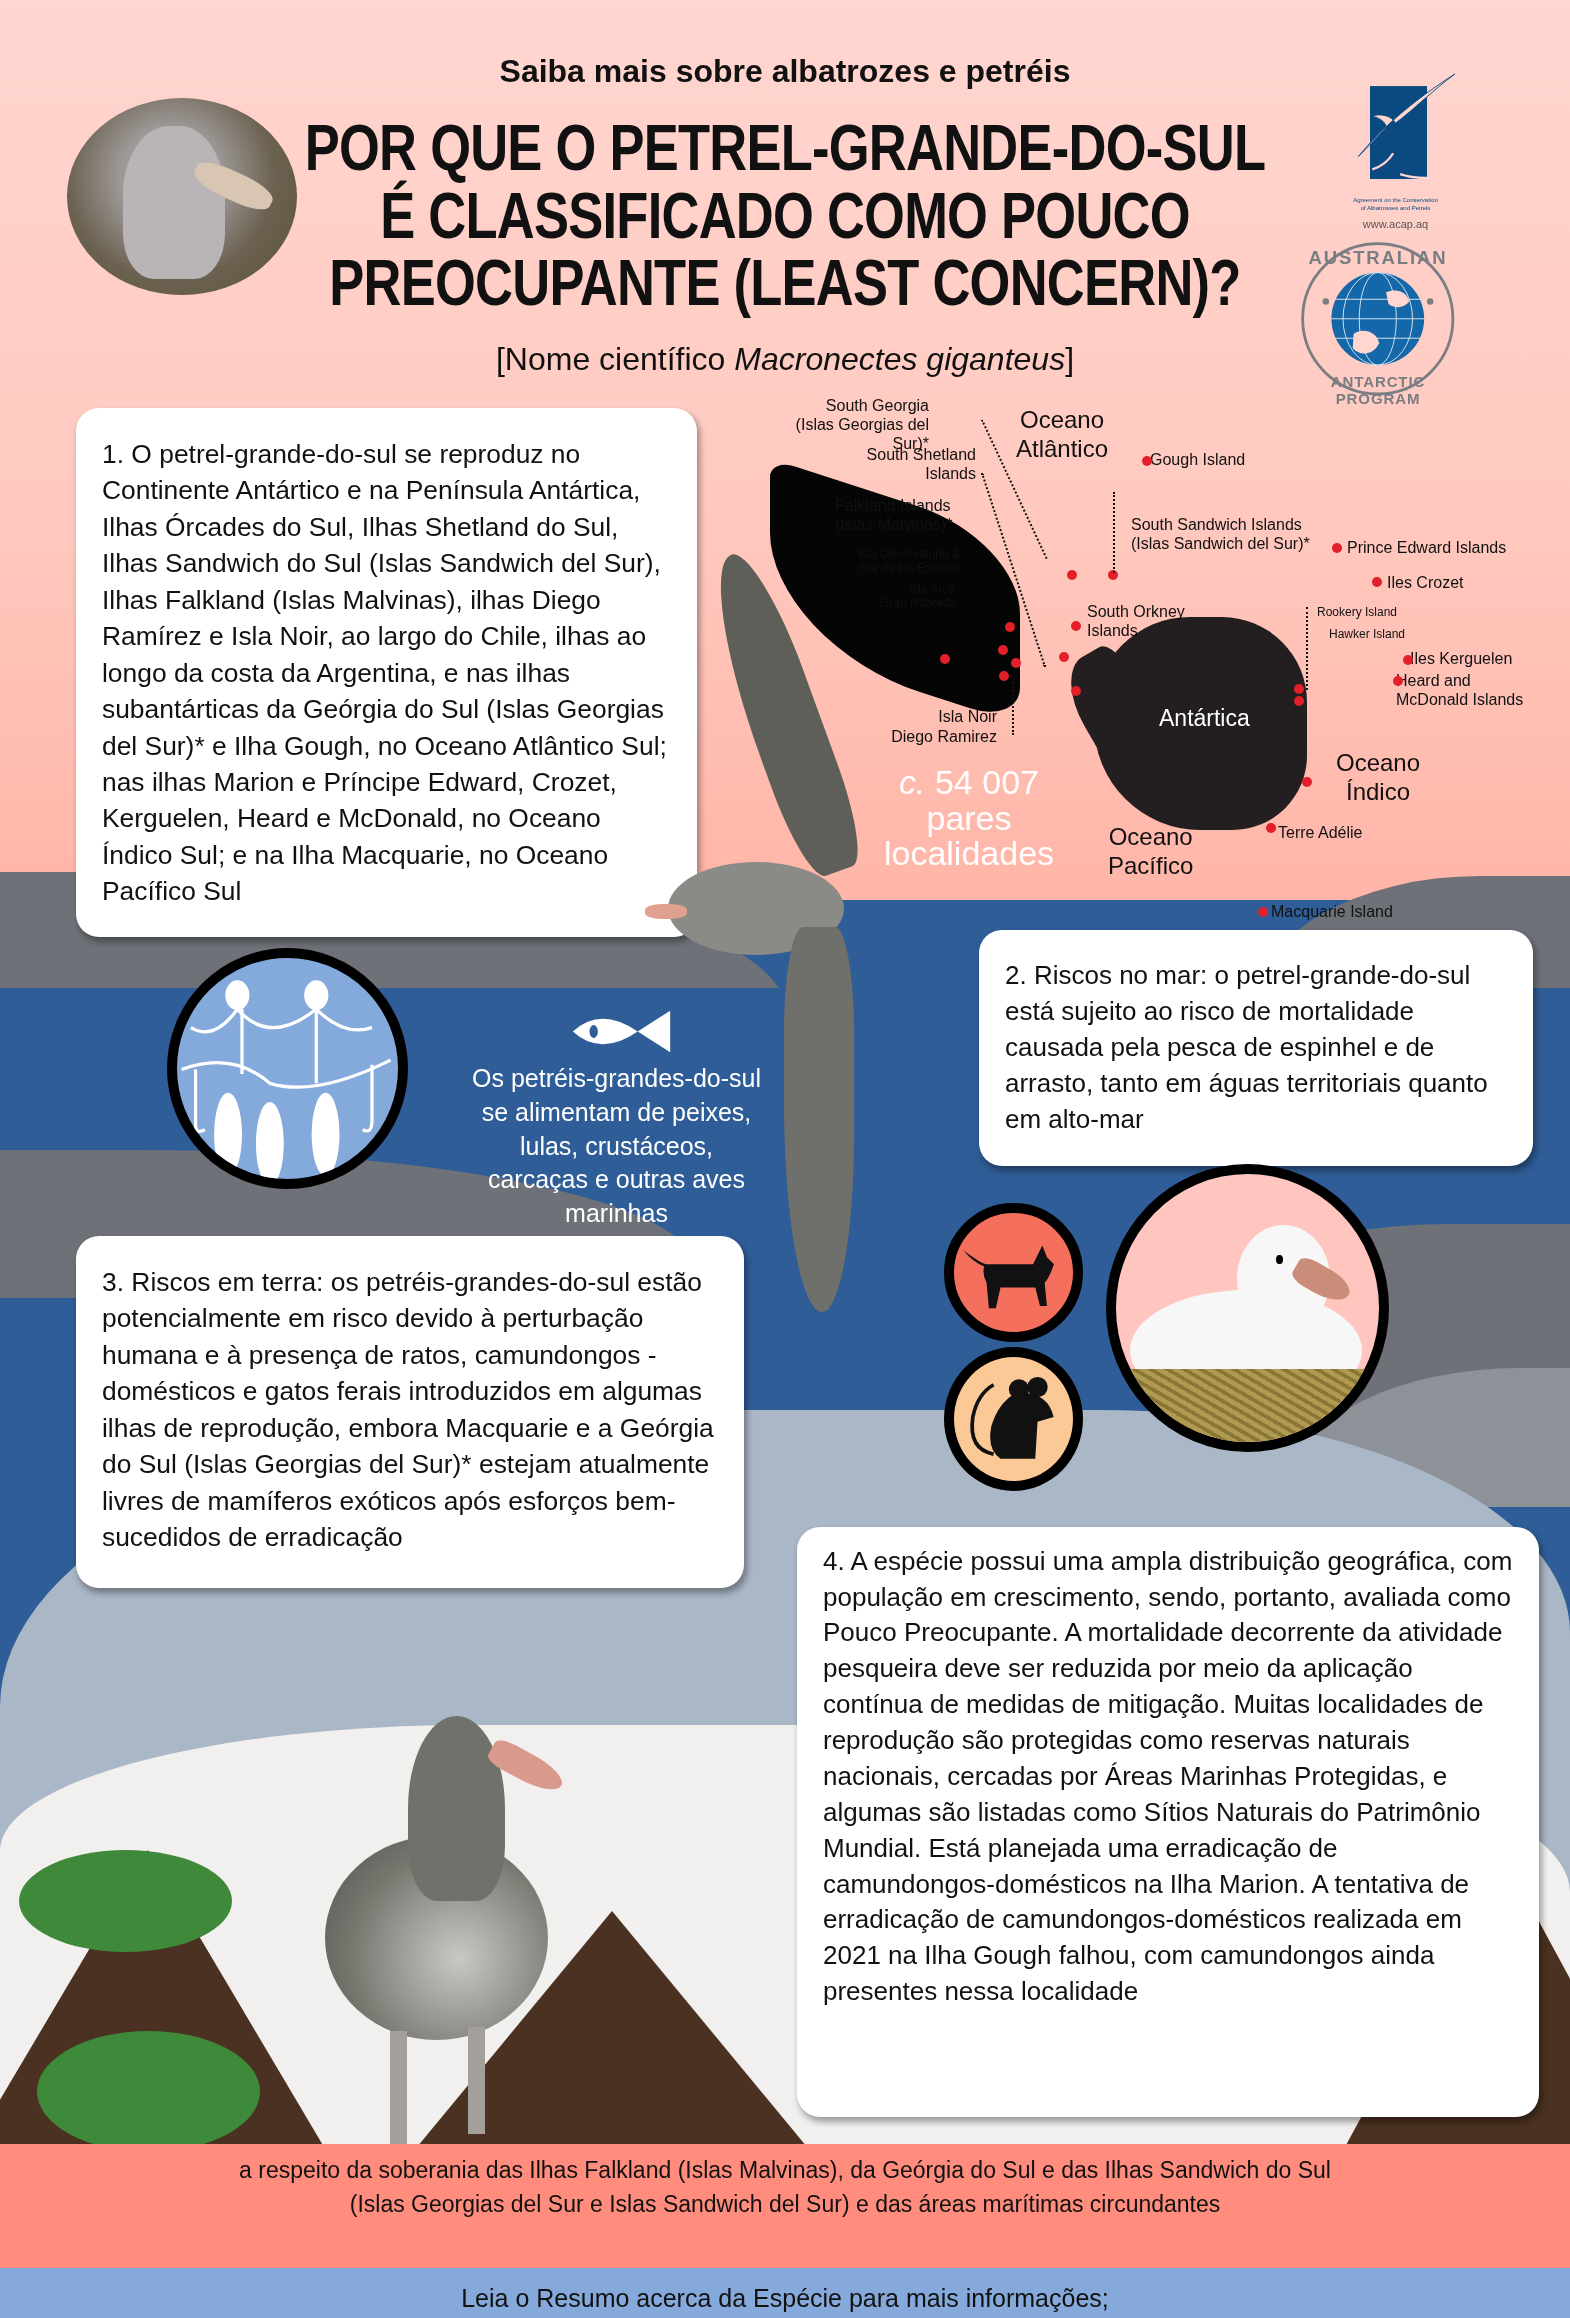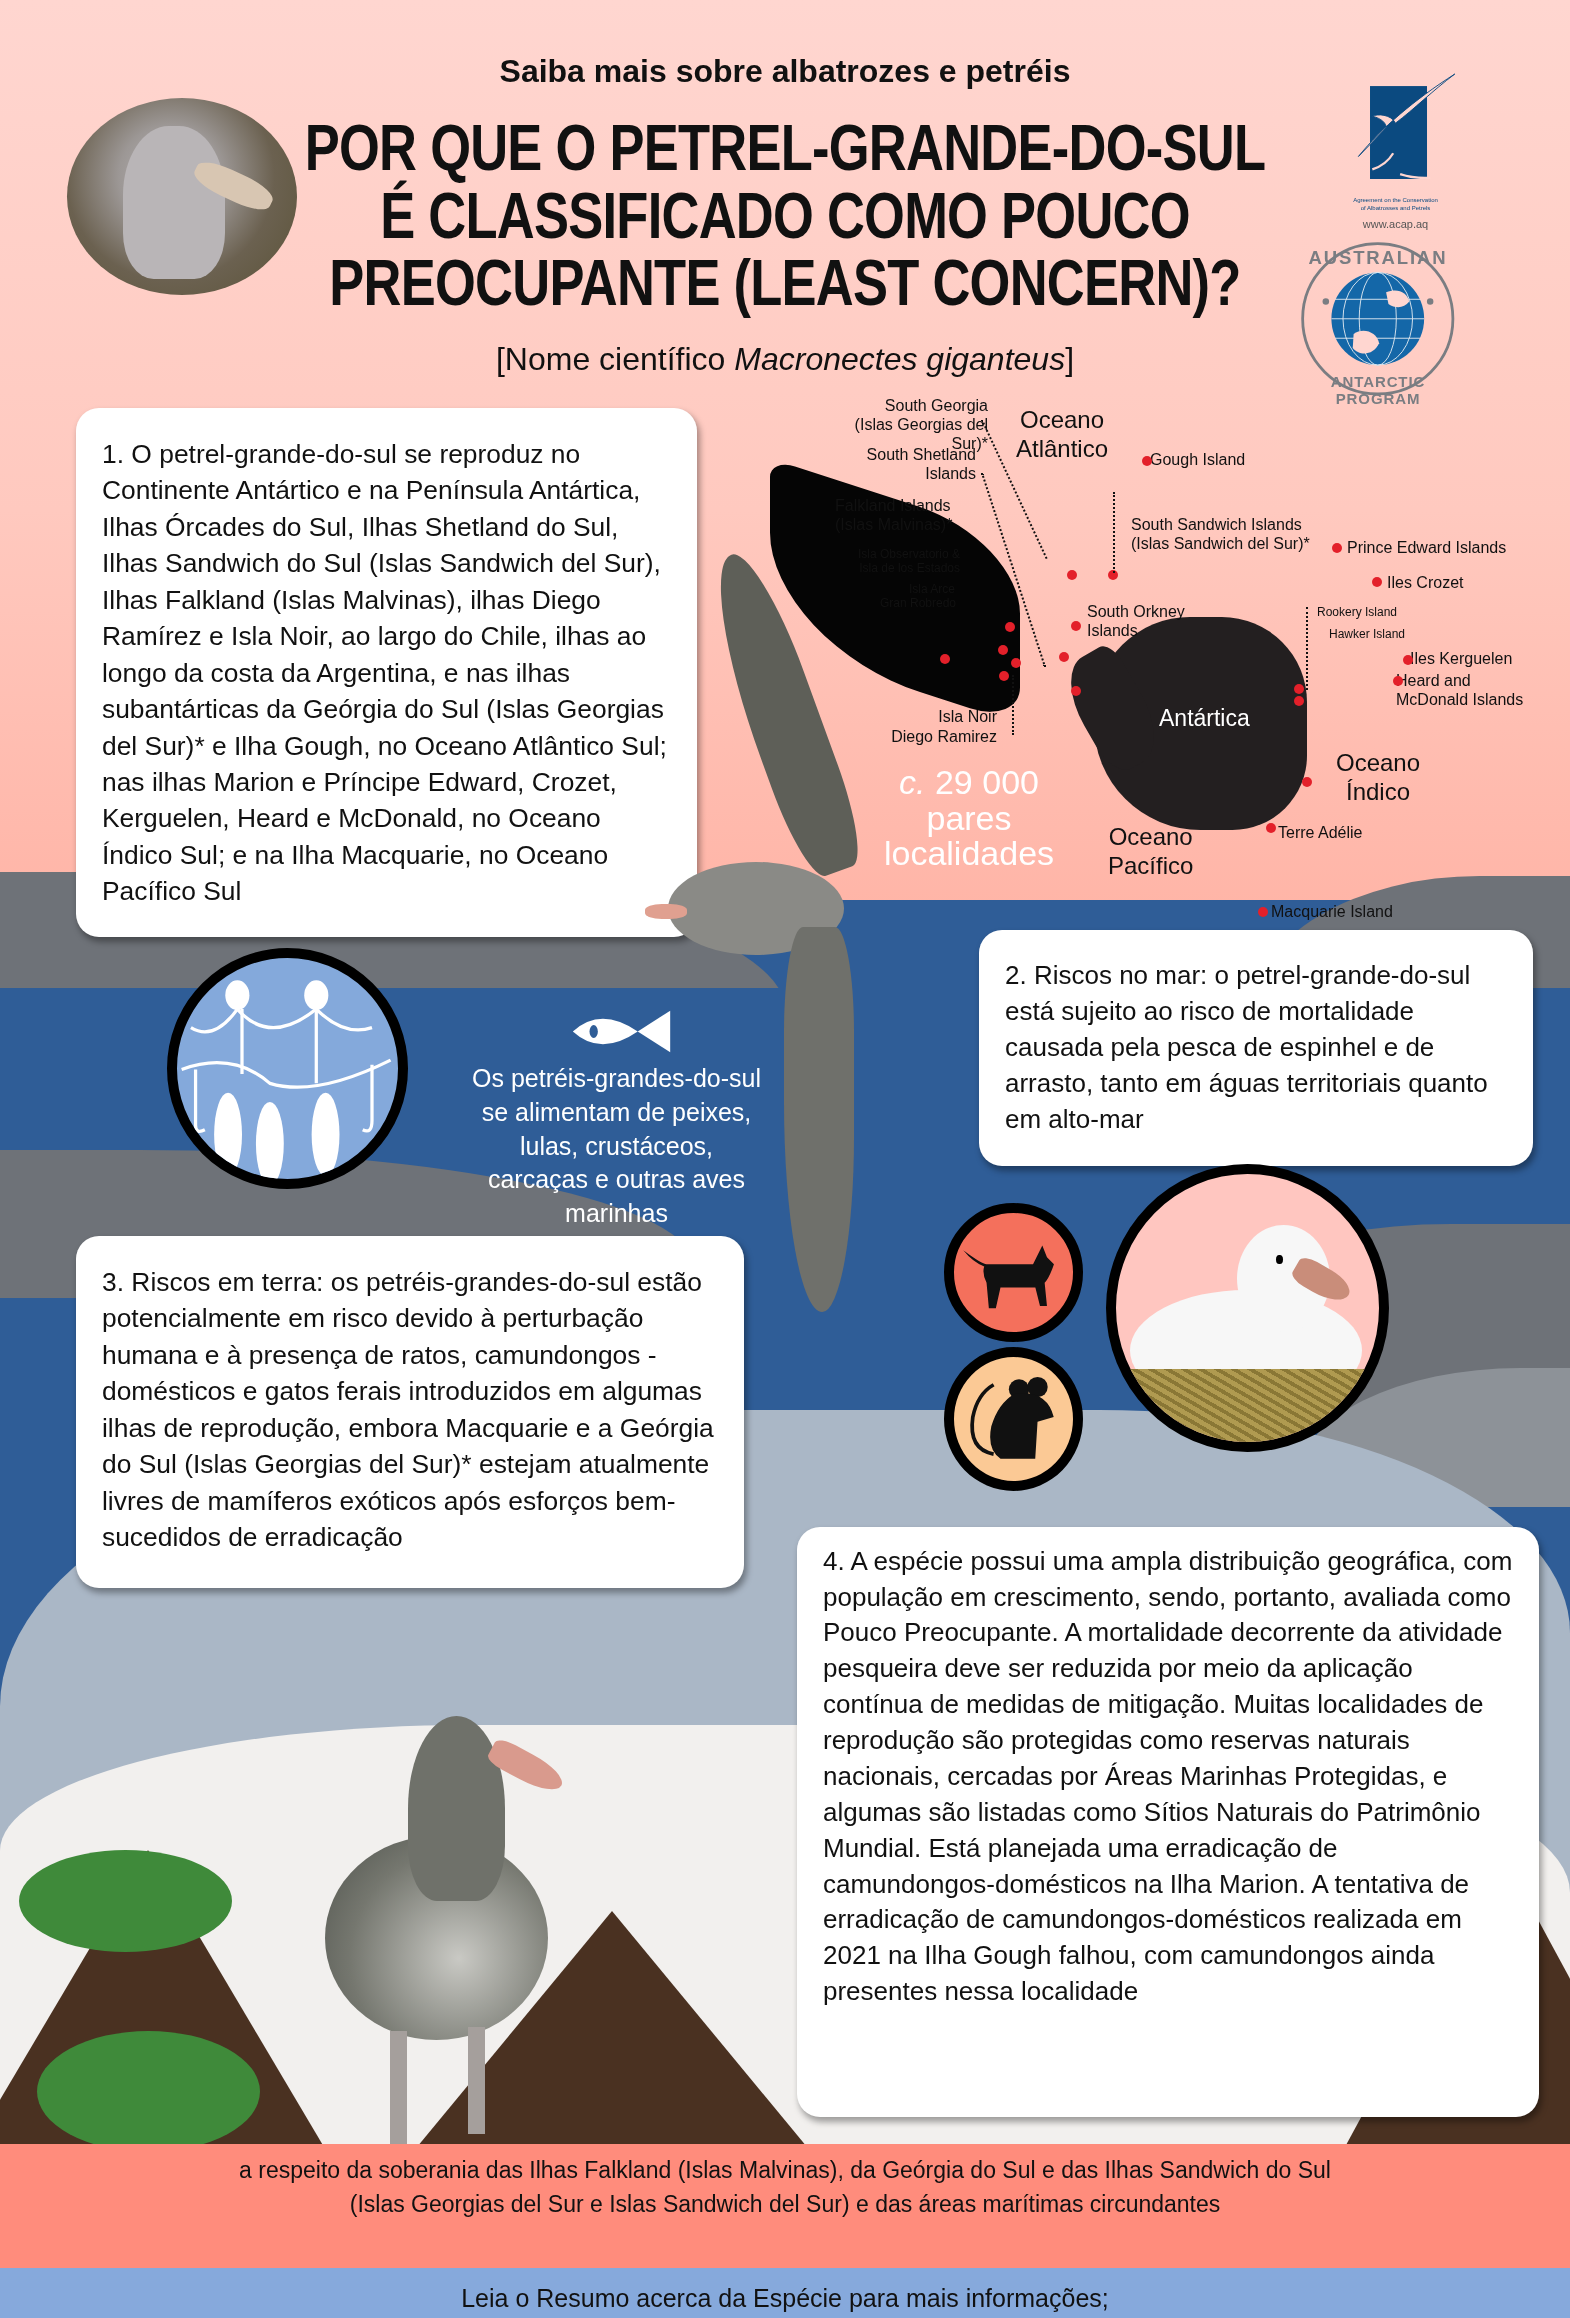--- a/index.html
+++ b/index.html
@@ -117,21 +117,21 @@
   </div>
   <div class="map-label ocean" style="left:1336px;top:749px;">
     <div>Oceano</div>
       <div>Índico</div>
   </div>
   <div class="map-label ocean" style="left:1108px;top:823px;">
     <div>Oceano</div>
       <div>Pacífico</div>
   </div>
 
-  <div class="map-label" style="left:819px;top:396px;text-align:right;width:169px;">
+  <div class="map-label" style="left:760px;top:396px;text-align:right;width:169px;">
     <div>South Georgia</div>
       <div>(Islas Georgias del Sur)*</div>
   </div>
   <div class="map-label" style="left:835px;top:445px;text-align:right;width:141px;">
     <div>South Shetland</div>
       <div>Islands</div>
   </div>
   <div class="map-label" style="left:835px;top:496px;width:141px;">
     <div>Falkland Islands</div>
       <div>(Islas Malvinas)*</div>
@@ -188,21 +188,21 @@
   <div class="dot" style="left:1258px;top:907px;"></div>
 
   <div class="dotted" style="left:981px;top:420px;width:0;height:153px;border-left-width:2.8px;transform:rotate(-25deg);transform-origin:top;"></div>
   <div class="dotted" style="left:981px;top:473px;width:0;height:204px;border-left-width:2.8px;transform:rotate(-18deg);transform-origin:top;"></div>
   <div class="dotted" style="left:1113px;top:492px;width:0;height:81px;border-left-width:2.8px;"></div>
   <div class="dotted" style="left:1012px;top:675px;width:0;height:60px;border-left-width:2.8px;"></div>
   <div class="dotted" style="left:1306px;top:607px;width:0;height:83px;border-left-width:2.8px;"></div>
 </div>
 
 <div class="abs" style="left:830px;top:765px;width:278px;text-align:center;color:#fff;font-size:34px;line-height:1.05;">
-  <div><i>c.</i> <span>29 000</span></div>
+  <div><i>c.</i> <span>54 007</span></div>
   <div>pares</div>
   <div>localidades</div>
 </div>
 
 <div class="abs" style="left:640px;top:547px;width:325px;height:770px;">
   <div style="position:absolute;left:107px;top:0;width:70px;height:334px;background:#5e5f58;border-radius:60% 40% 30% 30%;transform:rotate(-20deg);"></div>
   <div style="position:absolute;left:28px;top:315px;width:176px;height:93px;background:#8a8a86;border-radius:50%;"></div>
   <div style="position:absolute;left:4.6px;top:357px;width:42px;height:15px;background:#e0a090;border-radius:40%;"></div>
   <div style="position:absolute;left:144px;top:380px;width:70px;height:385px;background:#6f706b;border-radius:30% 30% 50% 60%;"></div>
 </div>

